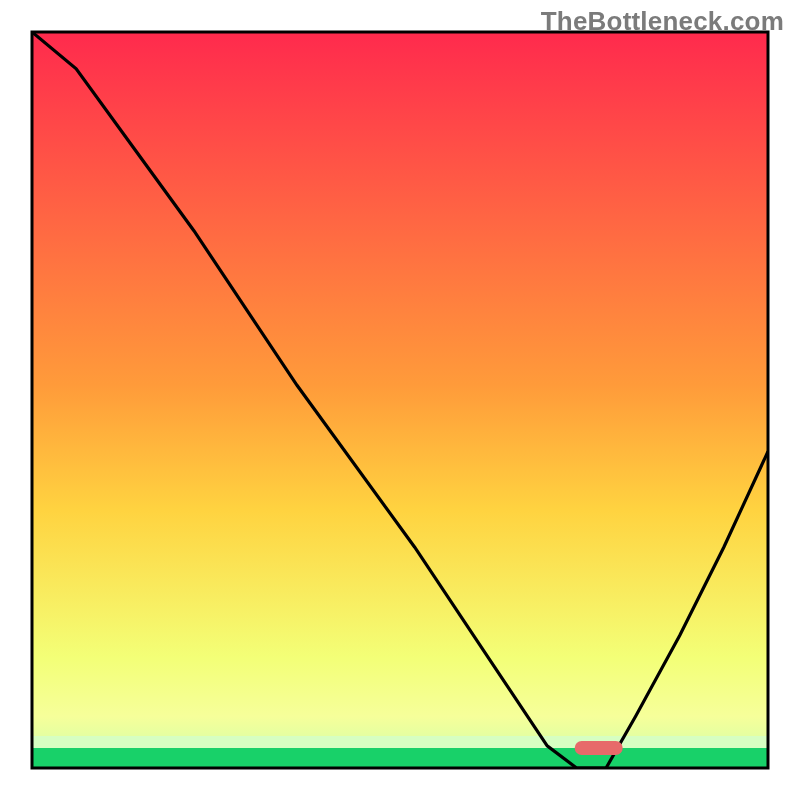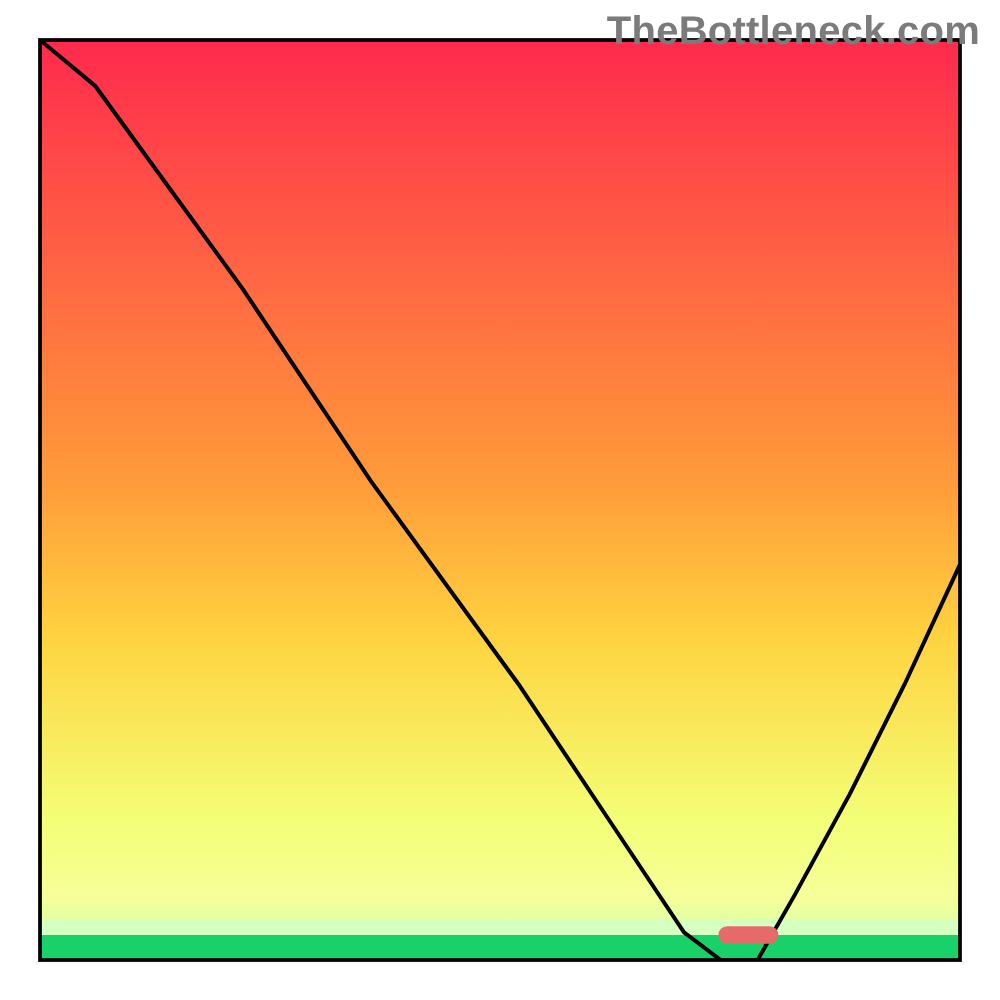--- a/index.html
+++ b/index.html
@@ -12,21 +12,21 @@
   }
   .wrap {
     position: relative;
     width: 800px;
     height: 800px;
   }
   .watermark {
     position: absolute;
     top: 6px;
     right: 16px;
-    font-size: 32px;
+    font-size: 26px;
     font-weight: 600;
     color: #7b7b7b;
     letter-spacing: 0.2px;
   }
   svg {
     display: block;
   }
 </style>
 </head>
 <body>

